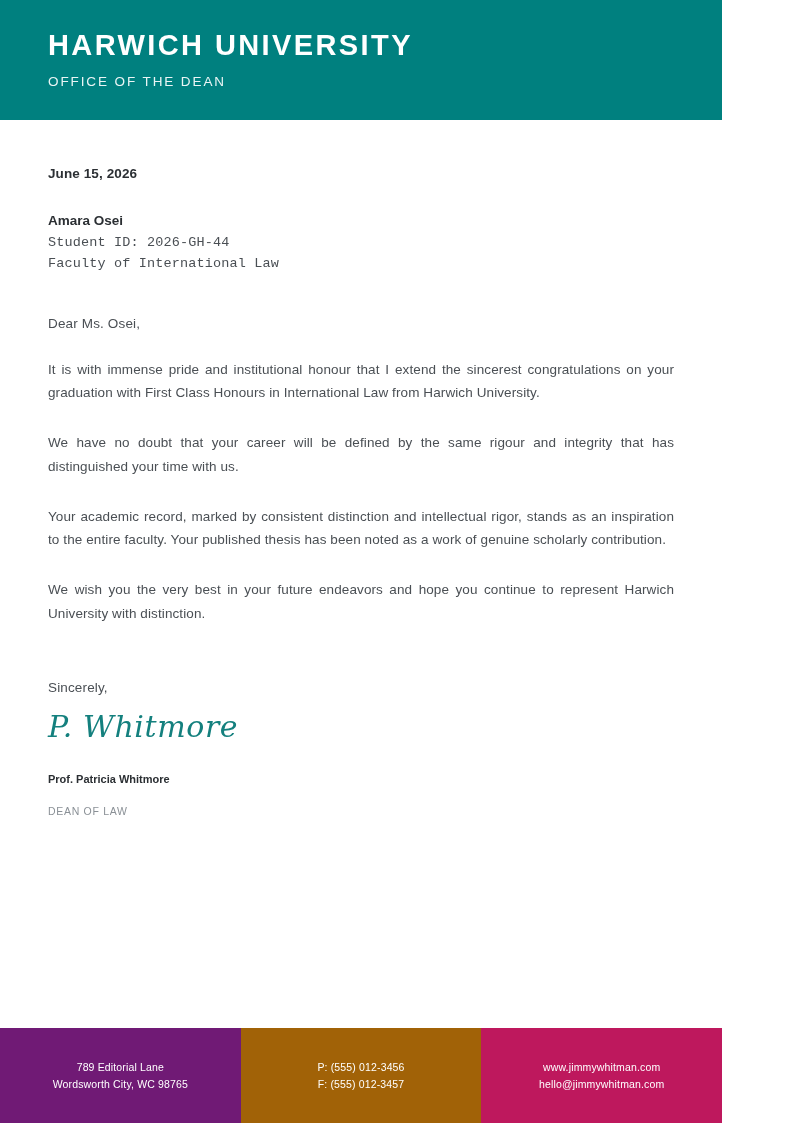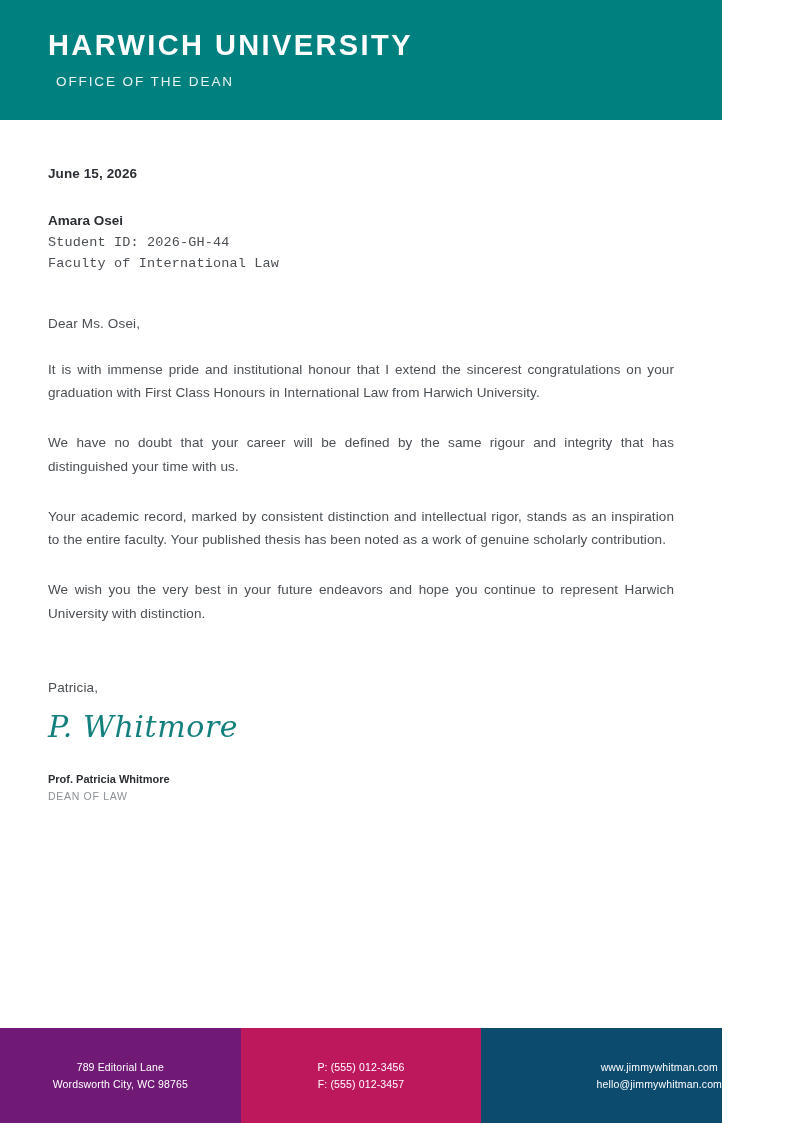--- a/index.html
+++ b/index.html
@@ -37,21 +37,21 @@
     letter-spacing: 2.4px;
     line-height: 1.1;
     margin: 0 0 12px 0;
     white-space: nowrap;
   }
   .header-subtitle {
     color: #eaf5f5;
     font-size: 13.5px;
     font-weight: normal;
     letter-spacing: 1.9px;
-    margin: 8px;
+    margin: 0;
   }
 
   
   .content {
     flex: 1 1 auto;
     box-sizing: border-box;
     padding: 0 48px;
     position: relative;
   }
   .date-line {
@@ -106,21 +106,21 @@
     line-height: 1.2;
     letter-spacing: 0.6px;
   }
   .signer-name {
     margin-top: 28px;
     font-size: 11px;
     font-weight: bold;
     color: #2b2f33;
   }
   .signer-title {
-    margin-top: 5px;
+    margin-top: 20px;
     font-size: 10.5px;
     color: #8a9096;
     letter-spacing: 0.7px;
   }
 
   
   .footer {
     display: flex;
     height: 95px;
     flex: none;
@@ -130,22 +130,22 @@
     display: flex;
     align-items: center;
     justify-content: center;
     text-align: center;
     color: #ffffff;
     font-size: 10.5px;
     line-height: 1.55;
     letter-spacing: 0.15px;
   }
   .band-address { background: #701a75; }
-  .band-phone   { background: #be185d; }
-  .band-web     { background: #0c4a6e; justify-content: flex-end; }
+  .band-phone   { background: #a16207; }
+  .band-web     { background: #be185d; }
   .footer-line { display: block; }
 </style>
 </head>
 <body>
 
 <div class="page">
 
   <div class="header">
     <div class="header-title">HARWICH UNIVERSITY</div>
     <div class="header-subtitle">OFFICE OF THE DEAN</div>
@@ -161,21 +161,21 @@
       <div class="recipient-line">Faculty of International Law</div>
     </div>
 
     <div class="salutation">Dear Ms. Osei,</div>
 
     <div class="para">It is with immense pride and institutional honour that I extend the sincerest congratulations on your graduation with First Class Honours in International Law from Harwich University.</div>
     <div class="para">We have no doubt that your career will be defined by the same rigour and integrity that has distinguished your time with us.</div>
     <div class="para">Your academic record, marked by consistent distinction and intellectual rigor, stands as an inspiration to the entire faculty. Your published thesis has been noted as a work of genuine scholarly contribution.</div>
     <div class="para">We wish you the very best in your future endeavors and hope you continue to represent Harwich University with distinction.</div>
 
-    <div class="closing">Patricia,</div>
+    <div class="closing">Sincerely,</div>
 
     <div class="signature">P. Whitmore</div>
     <div class="signer-name">Prof. Patricia Whitmore</div>
     <div class="signer-title">DEAN OF LAW</div>
 
   </div>
 
   <div class="footer">
     <div class="footer-band band-address">
       <div>

